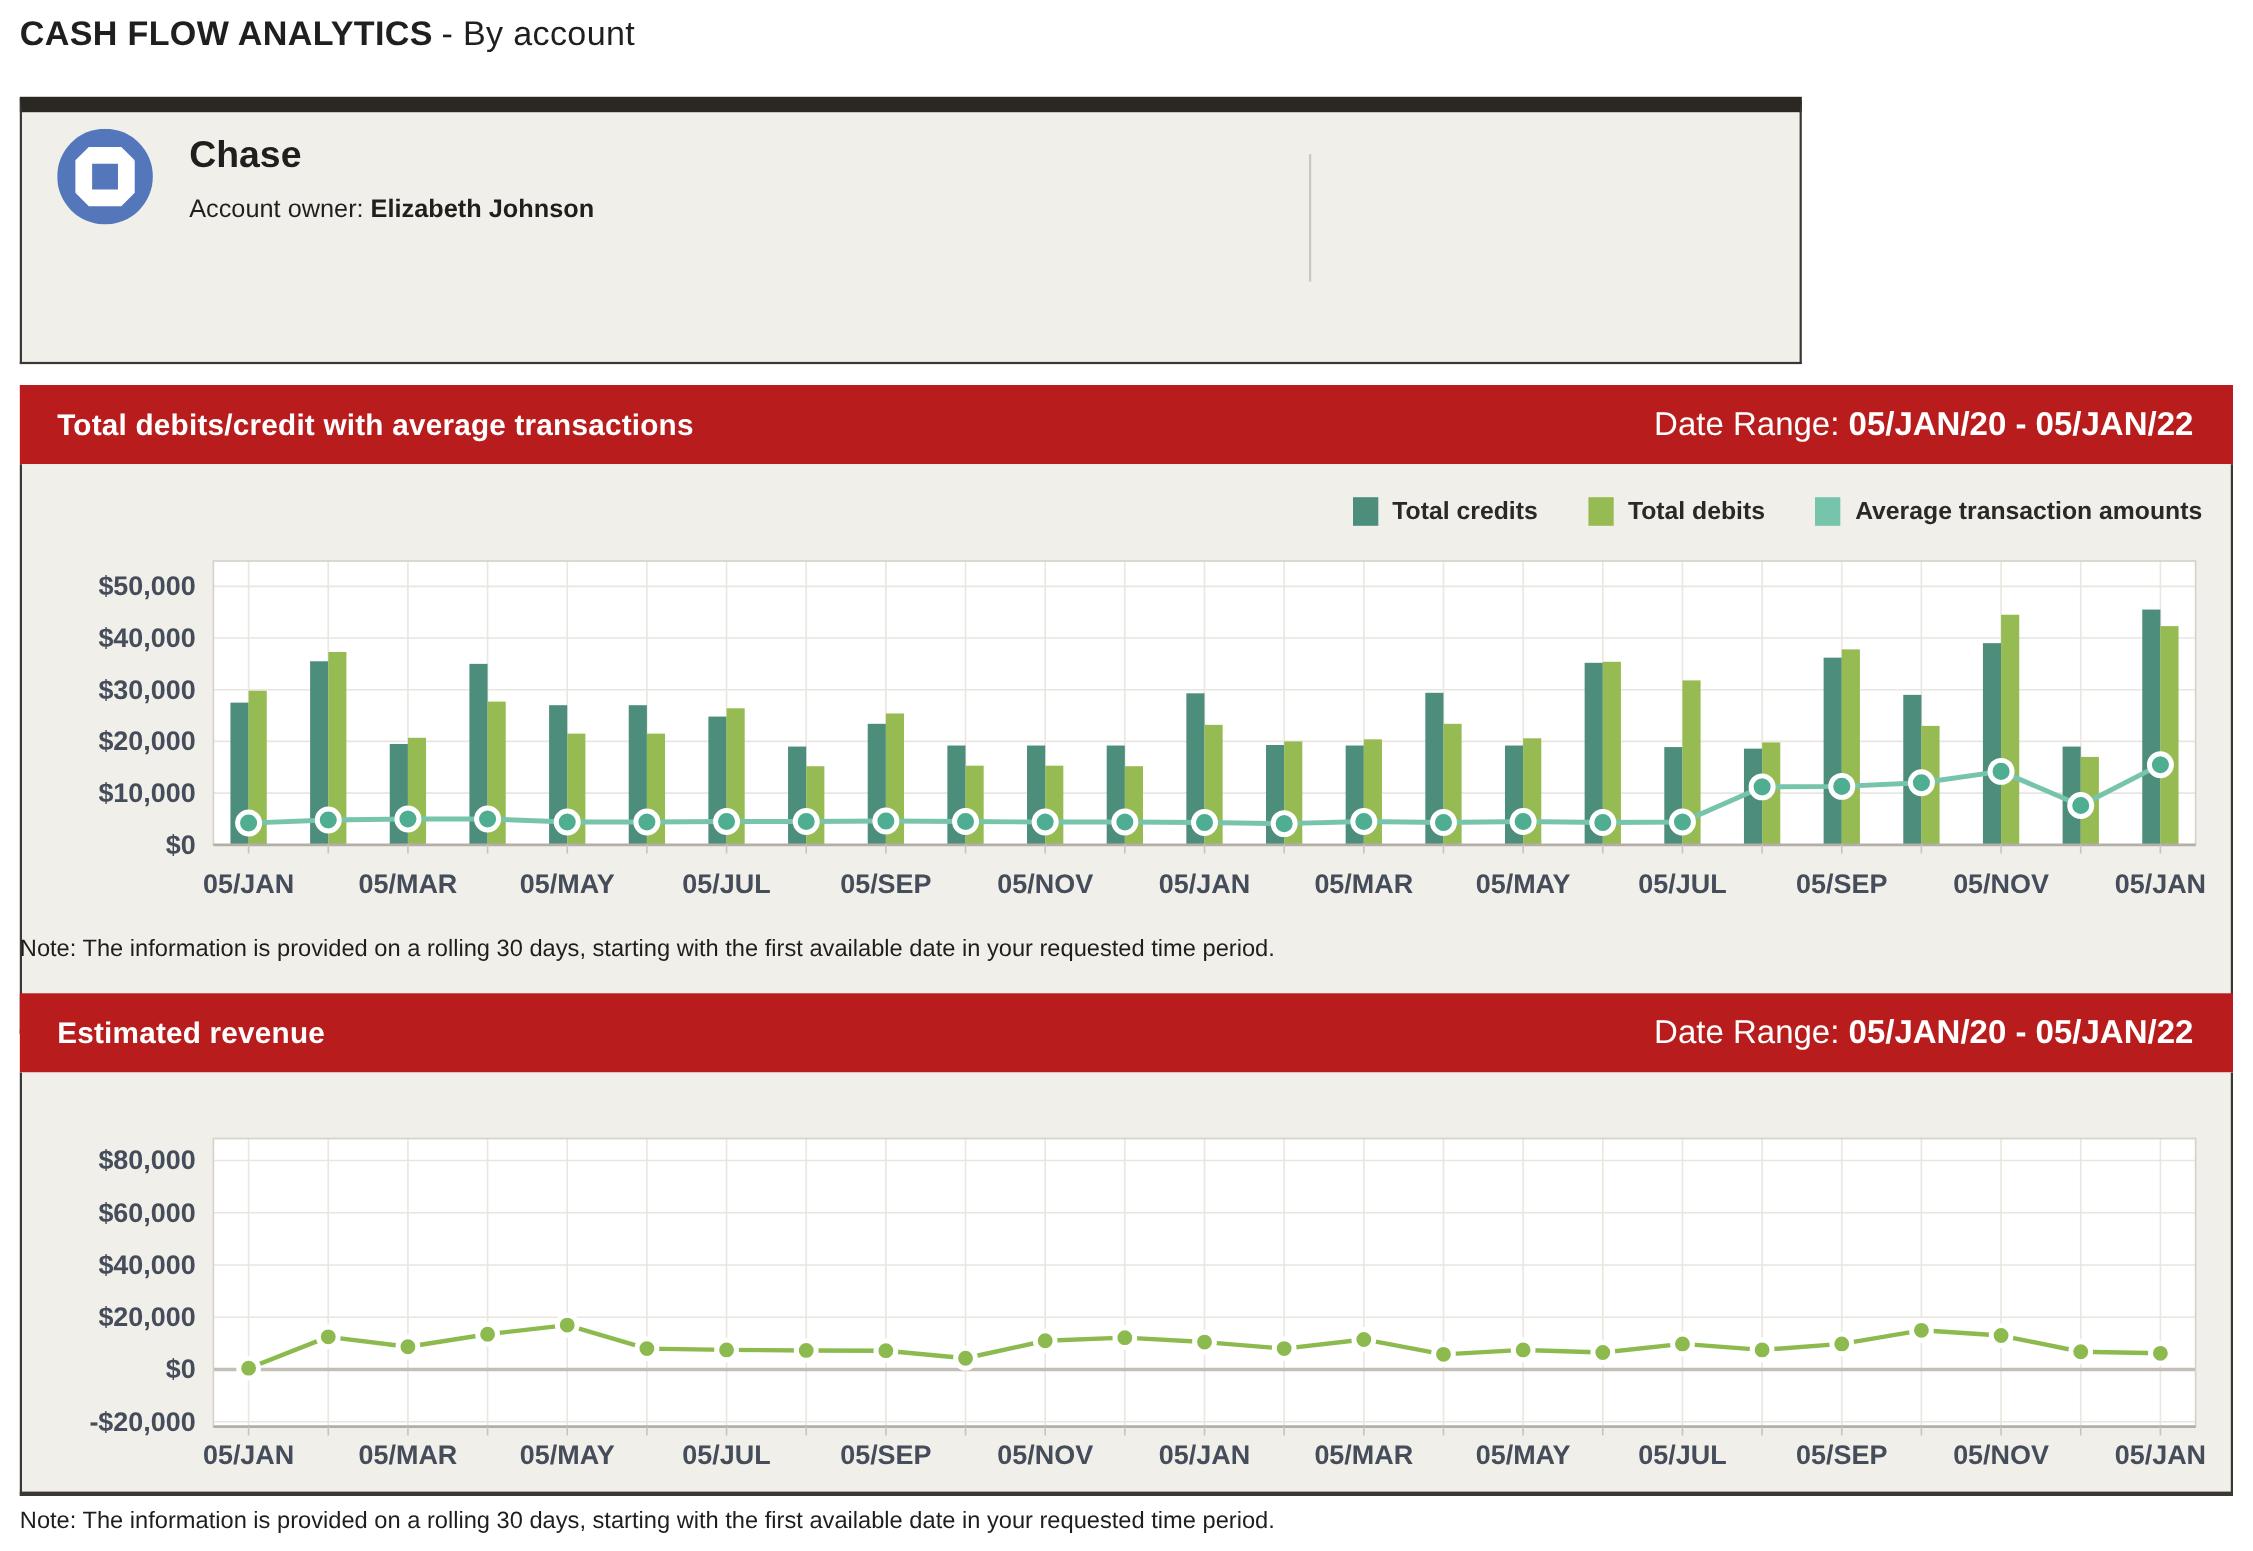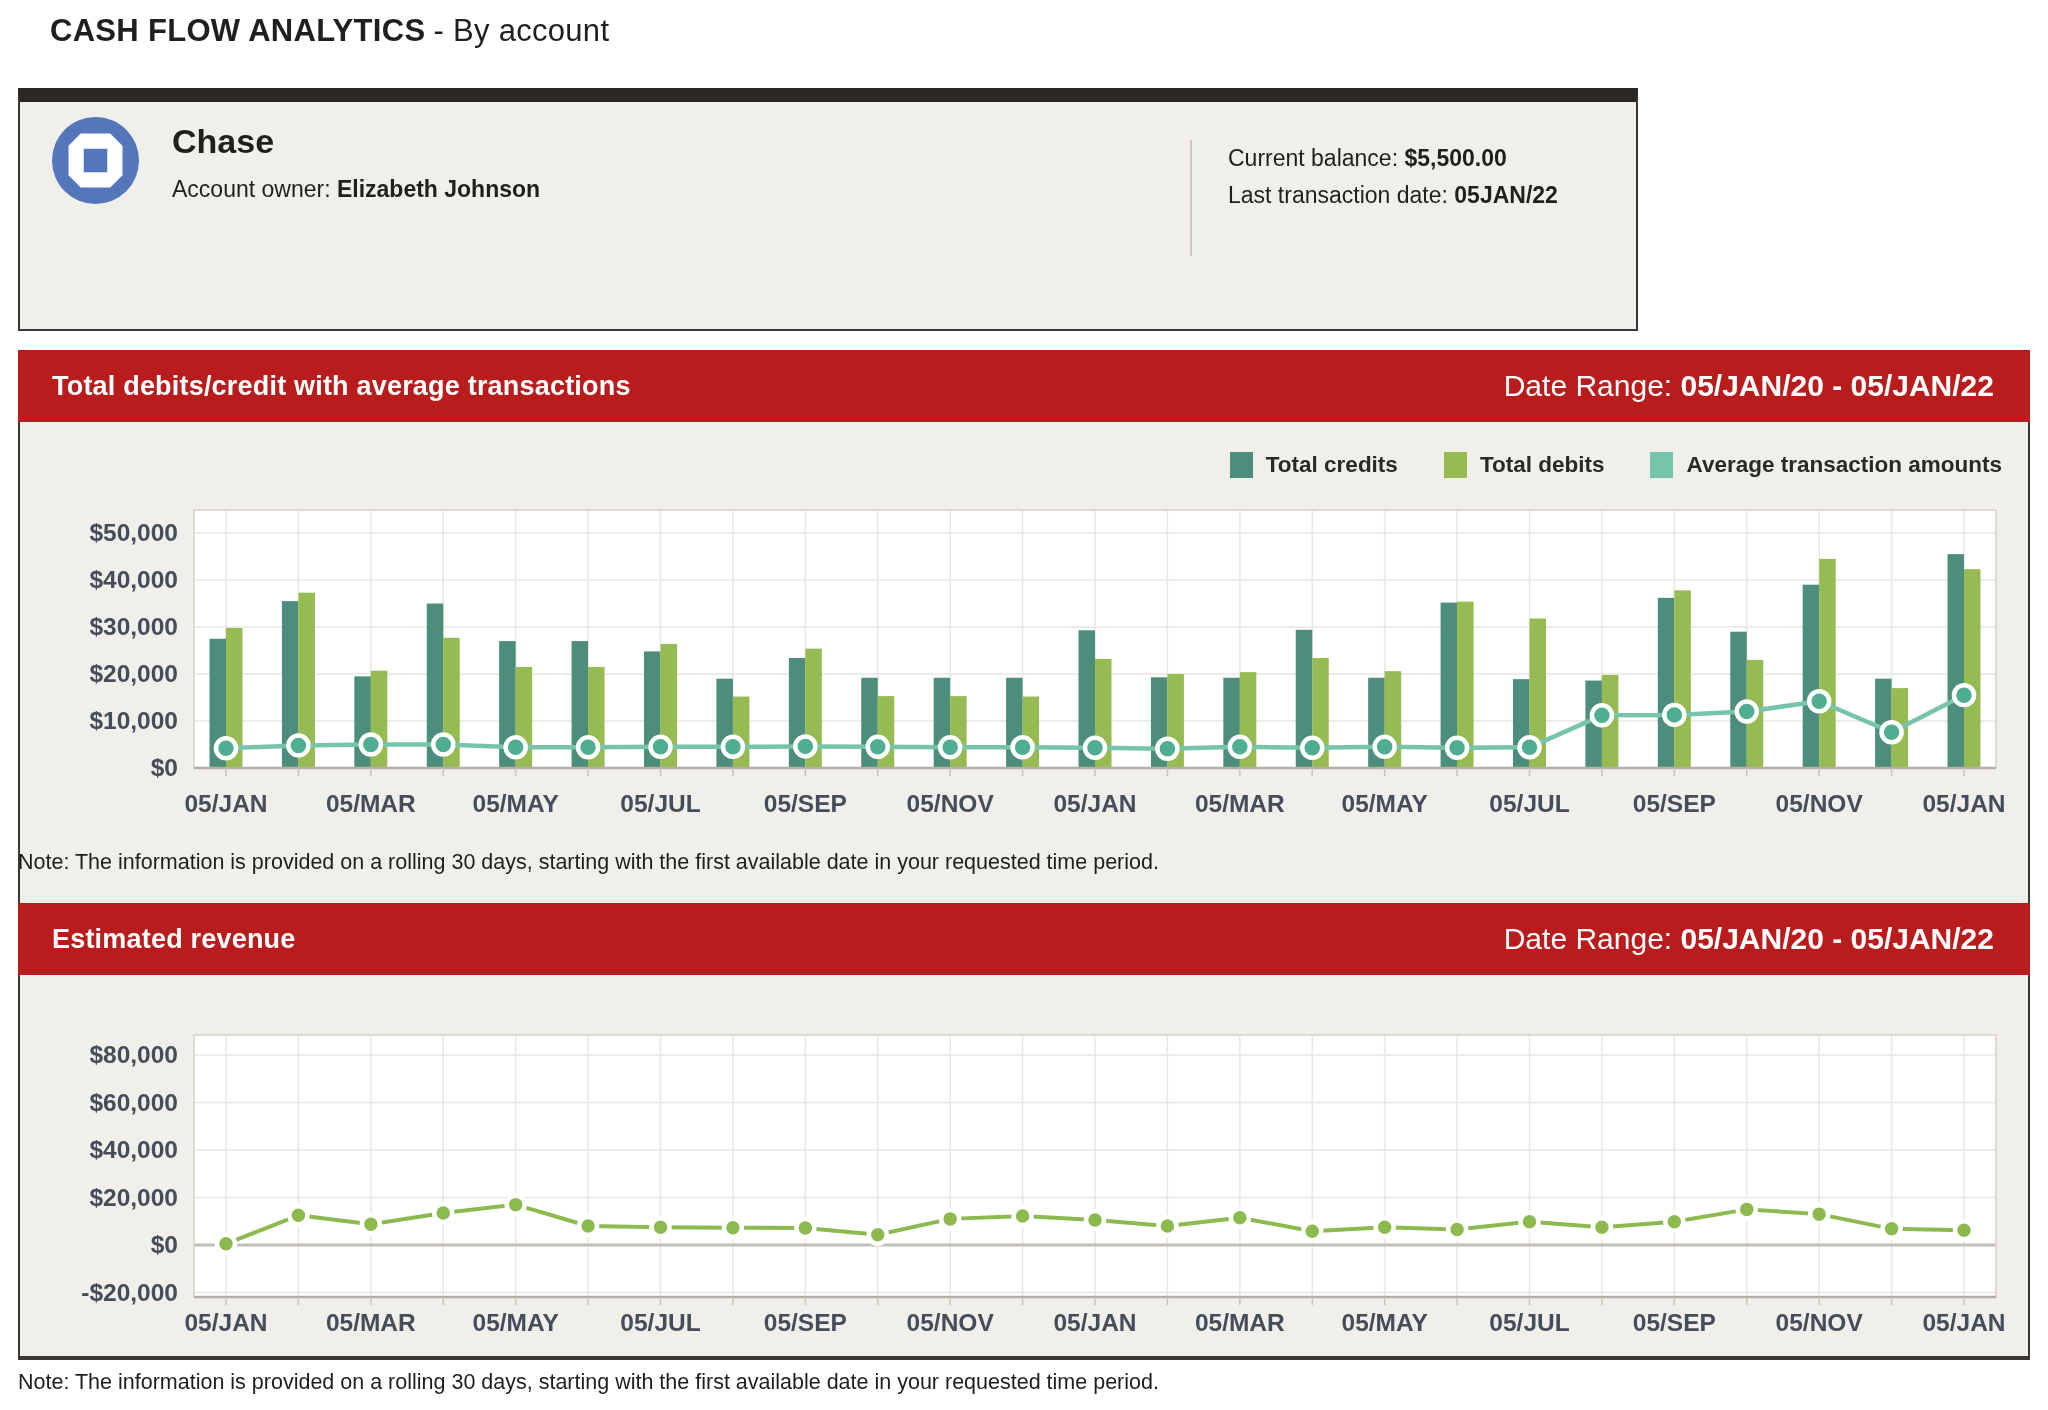--- a/index.html
+++ b/index.html
@@ -1,18 +1,18 @@
 <!DOCTYPE html>
 <html><head>
 <meta charset="utf-8">
 <style>
   html,body{margin:0;padding:0;}
   body{width:2048px;height:1410px;background:#ffffff;position:relative;overflow:hidden;
        font-family:"Liberation Sans",sans-serif;color:#211f1d;}
-  .page-title{position:absolute;top:13px;left:18px;font-size:31px;letter-spacing:.3px;white-space:nowrap;margin-left:32px;}
+  .page-title{position:absolute;top:13px;left:18px;font-size:31px;letter-spacing:.3px;white-space:nowrap;}
   .t-main{font-weight:700;}
   .t-sub{font-weight:400;margin-left:8px;}
 
   
   .card{position:absolute;left:18px;top:88px;width:1620px;height:243px;box-sizing:border-box;
         background:#f1efea;border:2px solid #3b3733;border-top:14px solid #2b2723;}
   .logo{position:absolute;left:32px;top:15px;width:87px;height:87px;}
   .bank{position:absolute;left:152px;top:20px;font-size:34px;font-weight:700;}
   .acct-lines{position:absolute;left:152px;top:70px;font-size:23px;line-height:35px;}
   .card b{font-weight:700;}
@@ -60,24 +60,20 @@
       <polygon fill="#ffffff" points="81,33 81,67 67,81 63.5,63 63.5,36.5 67,33"></polygon>
       <polygon fill="#ffffff" points="67,81 33,81 19,67 37,63.5 63.5,63.5 67,67"></polygon>
       <polygon fill="#ffffff" points="19,67 19,33 33,19 36.5,37 36.5,63.5 33,67"></polygon>
     </svg>
   </div>
   <div class="bank">Chase</div>
   <div class="acct-lines">
     <div><span>Account owner: </span><b>Elizabeth Johnson</b></div>
   </div>
   <div class="divider"></div>
-  <div class="bal">
-    <div><span>Current balance: </span><b>$5,500.00</b></div>
-    <div><span>Last transaction date: </span><b>05JAN/22</b></div>
-  </div>
 </section>
 
 <section class="panel" id="panel1">
   <header class="panel-header">
     <span class="panel-title">Total debits/credit with average transactions</span>
     <span class="panel-range"><span>Date Range: </span><b>05/JAN/20 - 05/JAN/22</b></span>
   </header>
   <div class="panel-body">
     <div class="legend" id="legend1">
         <div class="legend-item">

